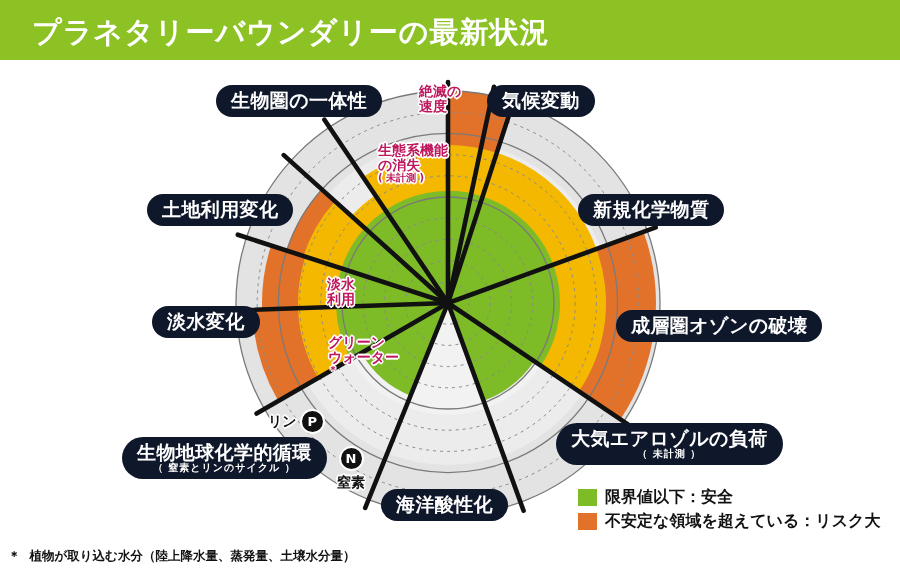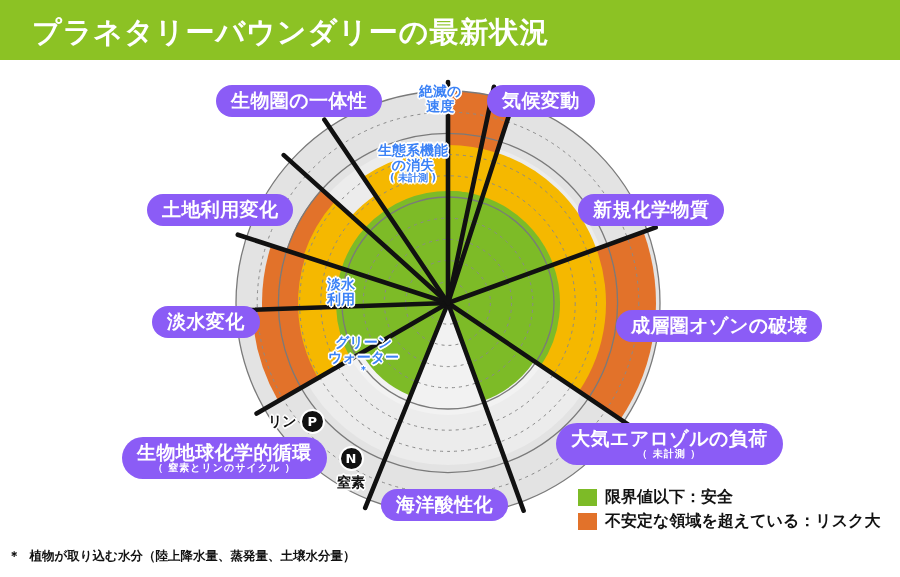--- a/index.html
+++ b/index.html
@@ -18,31 +18,31 @@
   .header-title{
     position:absolute;left:32px;top:13px;
     font-size:29px;font-weight:bold;color:#ffffff;
     letter-spacing:1px;white-space:nowrap;
   }
   
   .stage{position:absolute;left:0;top:60px;width:900px;height:517px;}
   svg.radial{position:absolute;left:0;top:0;}
   
   .pill{
-    position:absolute;background:#8b5cf6;color:#ffffff;
+    position:absolute;background:#0f172a;color:#ffffff;
     border-radius:22px;padding:5px 15px 6px 15px;
     font-size:19px;font-weight:bold;white-space:nowrap;
     line-height:1.12;text-align:center;
     letter-spacing:0.4px;
   }
   .pill .sub{display:block;font-size:10px;font-weight:bold;letter-spacing:1px;margin-top:-1px;}
   
   .ilabel{
-    position:absolute;color:#3b82f6;font-size:14px;font-weight:bold;
-    line-height:1.08;white-space:nowrap;text-align:center;
+    position:absolute;color:#be185d;font-size:14px;font-weight:bold;
+    line-height:1.08;white-space:nowrap;
     text-shadow:
       1.6px 0 #fff,-1.6px 0 #fff,0 1.6px #fff,0 -1.6px #fff,
       1.2px 1.2px #fff,-1.2px 1.2px #fff,1.2px -1.2px #fff,-1.2px -1.2px #fff;
   }
   .ilabel .tiny{font-size:10px;font-weight:bold;}
   .ilabel.serif{font-family:"DejaVu Serif","Liberation Serif",serif;font-weight:bold;}
   
   .chip-row{position:absolute;white-space:nowrap;display:flex;align-items:center;gap:3px;}
   .chip-txt{
     font-size:14px;font-weight:bold;color:#111;

